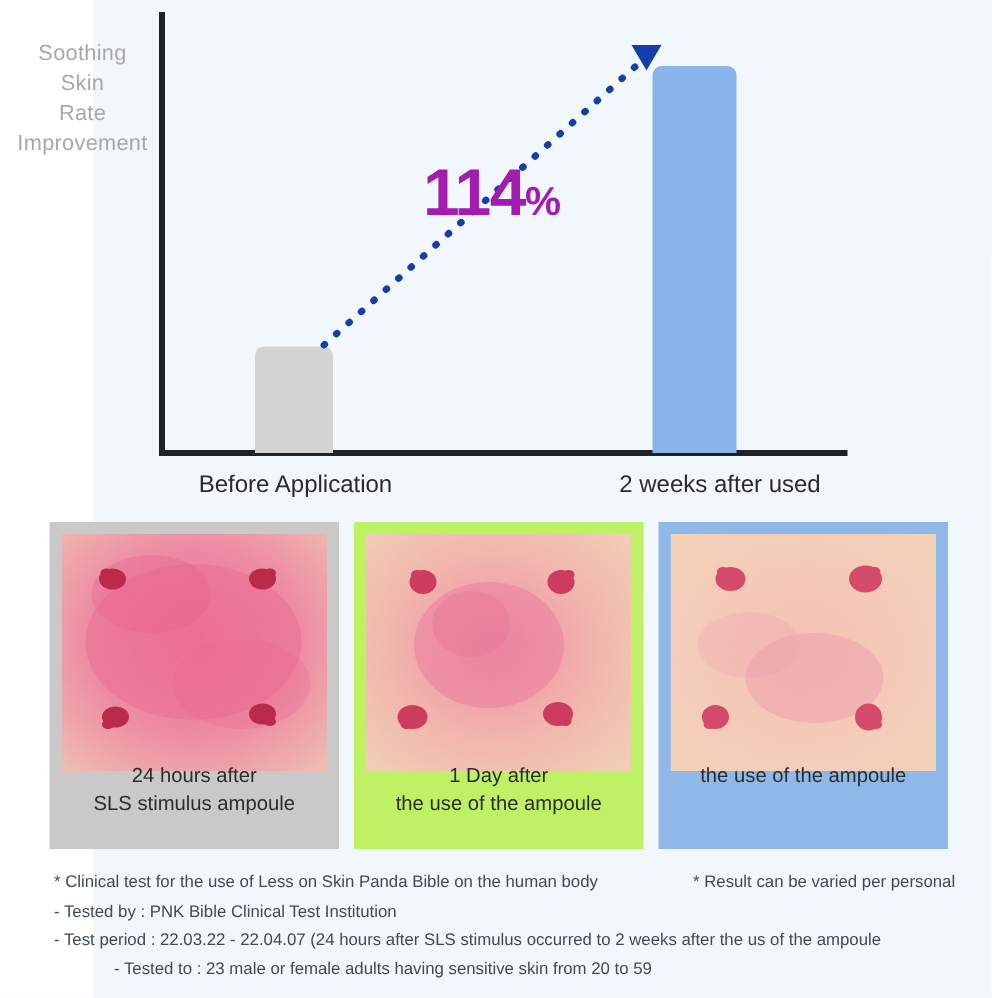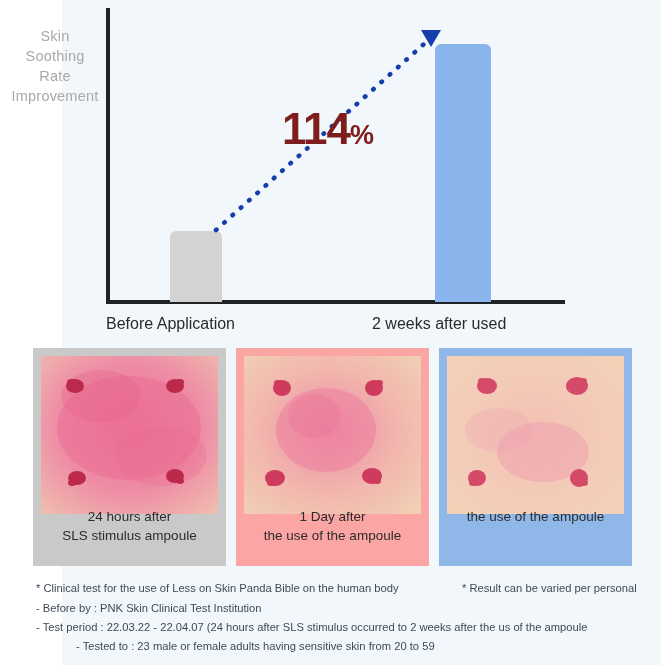--- a/index.html
+++ b/index.html
@@ -81,29 +81,30 @@
     top: 44px;
     width: 56px;
     height: 258px;
     background: #8ab4ec;
   }
   .bar-label {
     position: absolute;
     top: 315px;
     font-size: 16px;
     color: #2b2b2b;
+    text-align: center;
   }
   .bar-label.before { left: 106px; width: 182px; }
   .bar-label.after  { left: 372px; width: 216px; }
 
   .pct-wrap {
     position: absolute;
     left: 282px;
     top: 104px;
-    color: #7f1d1d;
+    color: #a21caf;
     white-space: nowrap;
   }
   .pct-num {
     font-size: 44px;
     font-weight: bold;
     letter-spacing: -1px;
     vertical-align: baseline;
   }
   .pct-sign {
     font-size: 27px;
@@ -127,21 +128,21 @@
     height: 222px;
   }
   .card {
     position: absolute;
     top: 0;
     width: 193px;
     height: 218px;
     box-sizing: border-box;
   }
   .card.c1 { left: 33px;  background: #c9c9c9; }
-  .card.c2 { left: 236px; background: #fca5a5; }
+  .card.c2 { left: 236px; background: #bef264; }
   .card.c3 { left: 439px; background: #8fb8e8; }
 
   .card-photo {
     position: absolute;
     left: 8px;
     top: 8px;
     width: 177px;
     height: 158px;
     overflow: hidden;
   }
@@ -188,22 +189,22 @@
 </head>
 <body>
 
 <div id="page">
 
   <div class="panel-bg"></div>
 
   <div class="chart-area">
 
     <div class="y-axis-caption">
+      <span>Soothing</span>
       <span>Skin</span>
-      <span>Soothing</span>
       <span>Rate</span>
       <span>Improvement</span>
     </div>
 
     <div class="axis-v"></div>
     <div class="axis-h"></div>
 
     <div class="bar bar-before"></div>
     <div class="bar bar-after"></div>
 
@@ -341,19 +342,19 @@
         </svg>
       </div>
       <div class="card-caption">
         <span>the use of the ampoule</span>
       </div>
     </div>
   </div>
 
   <div class="notes">
     <div class="line l0">* Clinical test for the use of Less on Skin Panda Bible on the human body</div>
-    <div class="line l1">- Before by : PNK Skin Clinical Test Institution</div>
+    <div class="line l1">- Tested by : PNK Bible Clinical Test Institution</div>
     <div class="line l2">- Test period : 22.03.22 - 22.04.07 (24 hours after SLS stimulus occurred to 2 weeks after the us of the ampoule</div>
     <div class="line l3">- Tested to : 23 male or female adults having sensitive skin from 20 to 59</div>
     <div class="aside">* Result can be varied per personal</div>
   </div>
 
 </div>
 
 </body></html>

